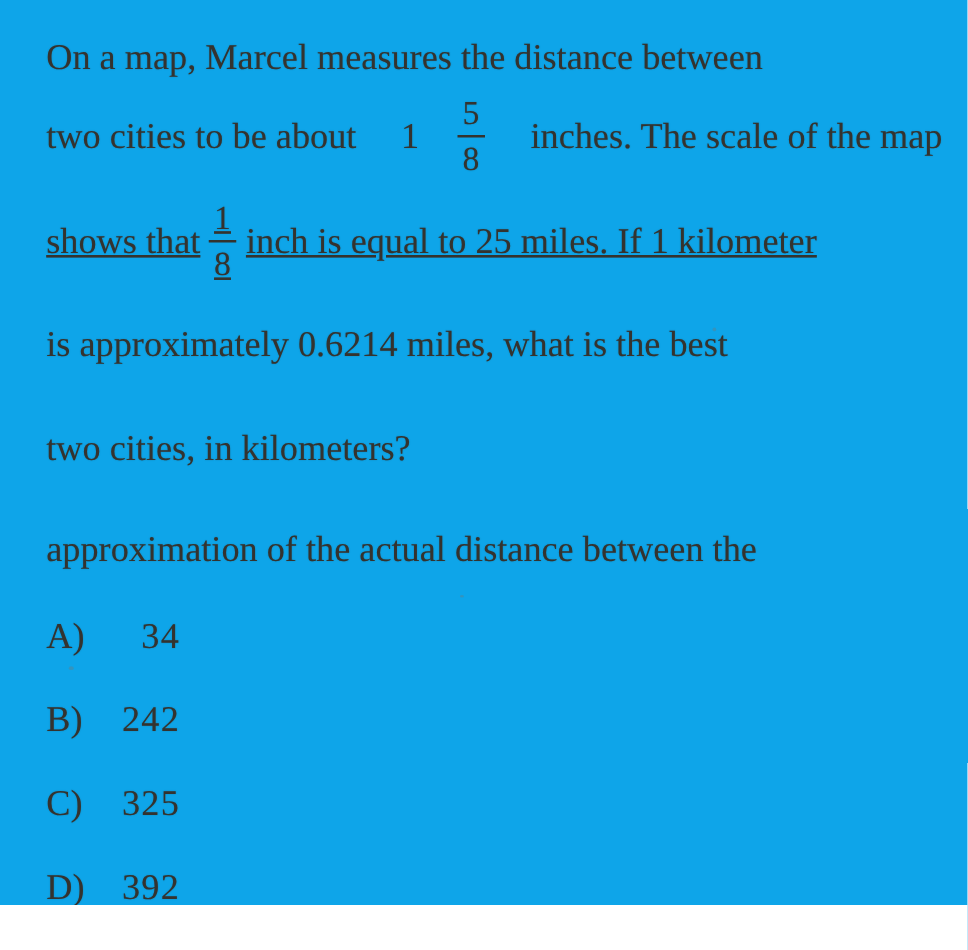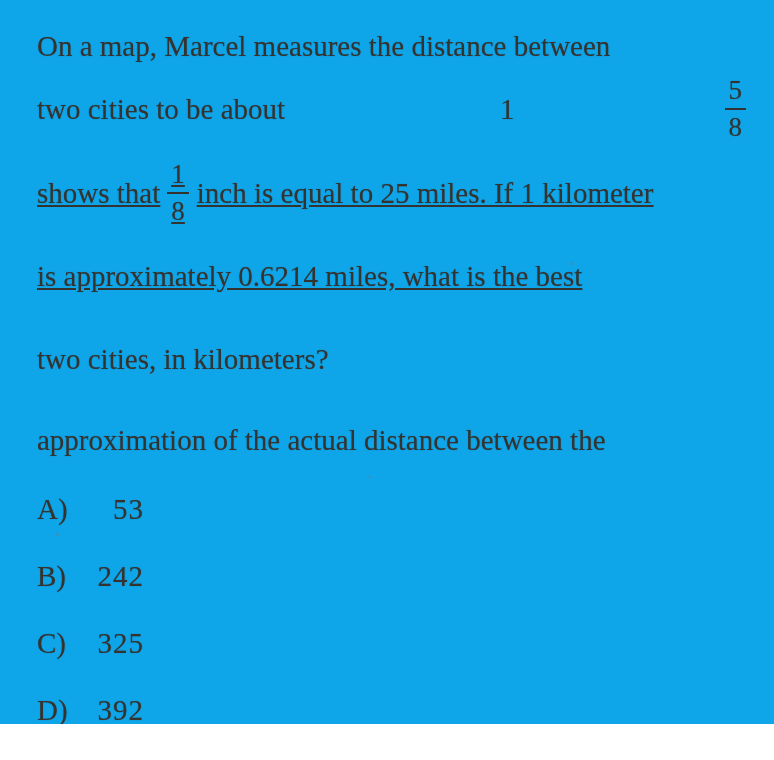--- a/index.html
+++ b/index.html
@@ -24,21 +24,21 @@
   .qline {
     display: flex;
     align-items: center;
     white-space: nowrap;
     font-size: 29px;
     min-height: 32px;
   }
   .qline-tall { min-height: 80px; }
   .mt-l2 { margin-top: 6px; justify-content: space-between; }
   .mt-l3 { margin-top: 4px; text-decoration: underline; }
-  .mt-l4 { margin-top: 27px; text-decoration: underline; }
+  .mt-l4 { margin-top: 27px; }
   .mt-l5 { margin-top: 48px; }
   .mt-l6 { margin-top: 50px; }
 
   .whole { margin-left: 7px; }
 
   .frac {
     display: inline-flex;
     flex-direction: column;
     align-items: center;
     line-height: 1;
@@ -90,20 +90,21 @@
     <span>On a map, Marcel measures the distance between</span>
   </div>
 
   <div class="qline qline-tall mt-l2">
     <span>two cities to be about</span>
     <span class="whole">1</span>
     <span class="frac">
       <span class="num">5</span>
       <span class="den">8</span>
     </span>
+    <span>inches. The scale of the map</span>
   </div>
 
   <div class="qline qline-tall mt-l3">
     <span>shows that</span>
     <span class="frac frac-solo">
       <span class="num">1</span>
       <span class="den">8</span>
     </span>
     <span>inch is equal to 25 miles. If 1 kilometer</span>
   </div>
@@ -117,21 +118,21 @@
   </div>
 
   <div class="qline mt-l5">
     <span>approximation of the actual distance between the</span>
   </div>
 
   <div class="choices">
 
     <div class="choice">
       <span class="choice-label">A)</span>
-      <span class="choice-value">53</span>
+      <span class="choice-value">34</span>
     </div>
 
     <div class="choice">
       <span class="choice-label">B)</span>
       <span class="choice-value">242</span>
     </div>
 
     <div class="choice">
       <span class="choice-label">C)</span>
       <span class="choice-value">325</span>

